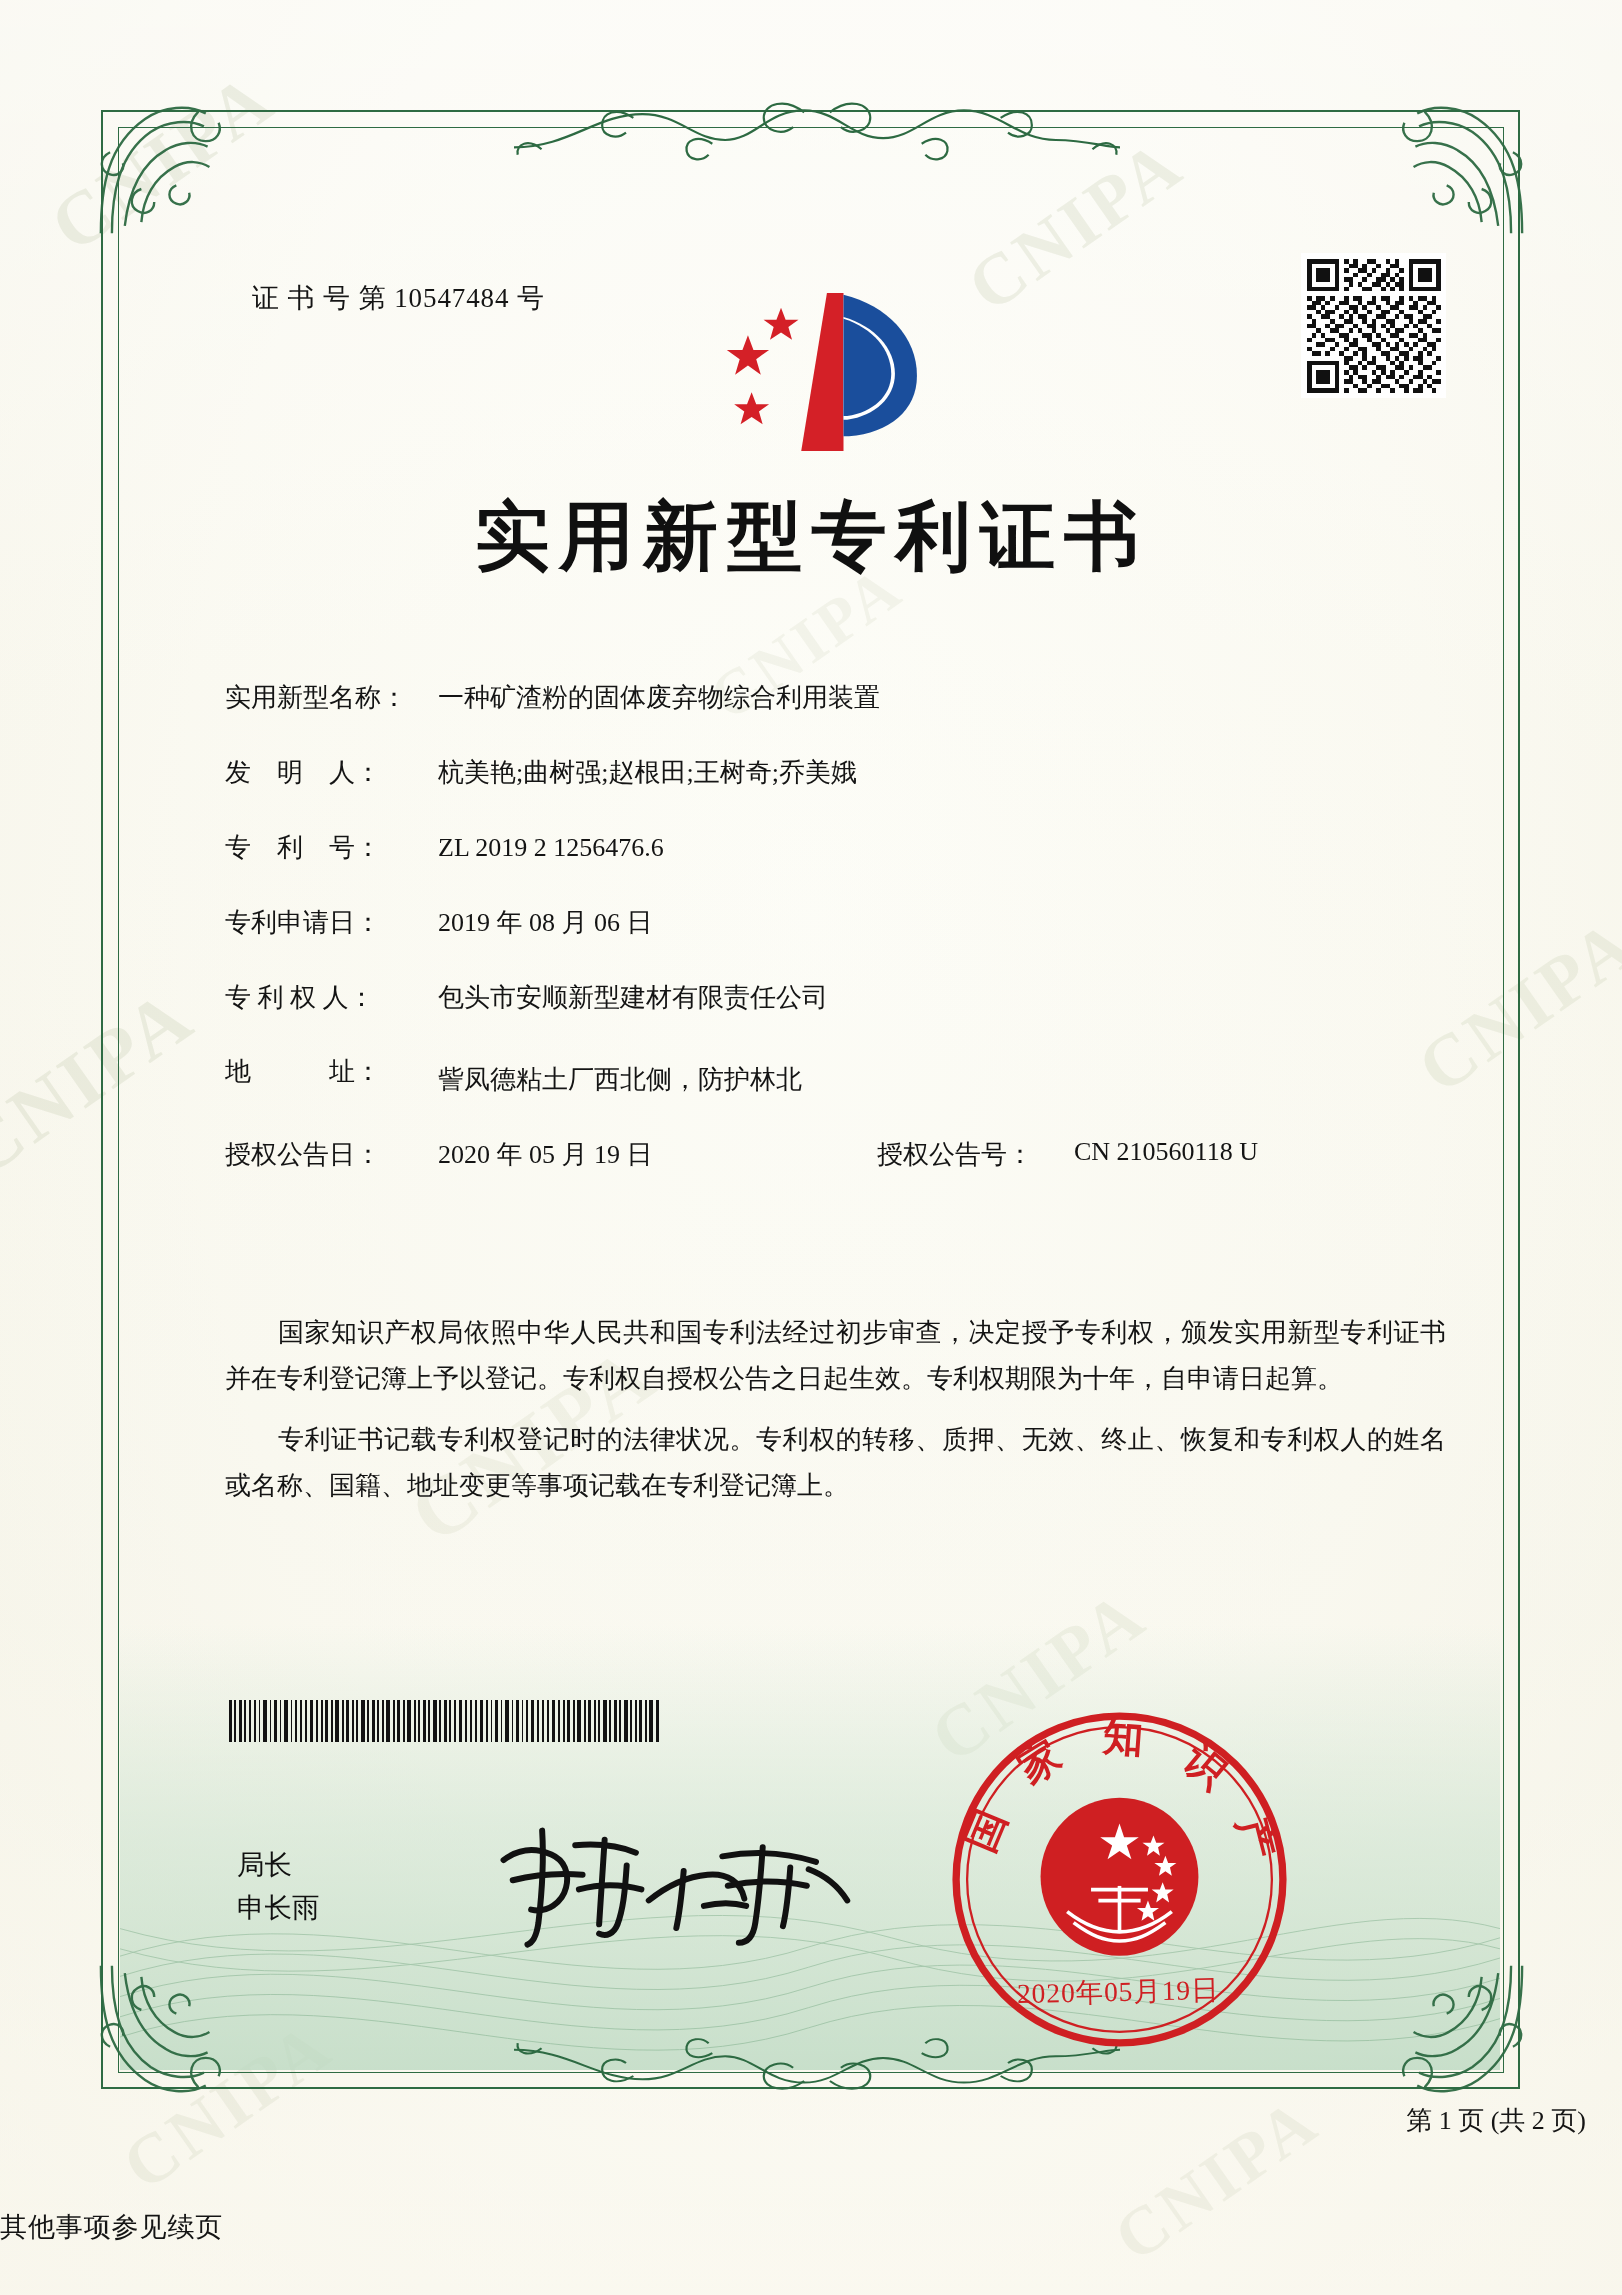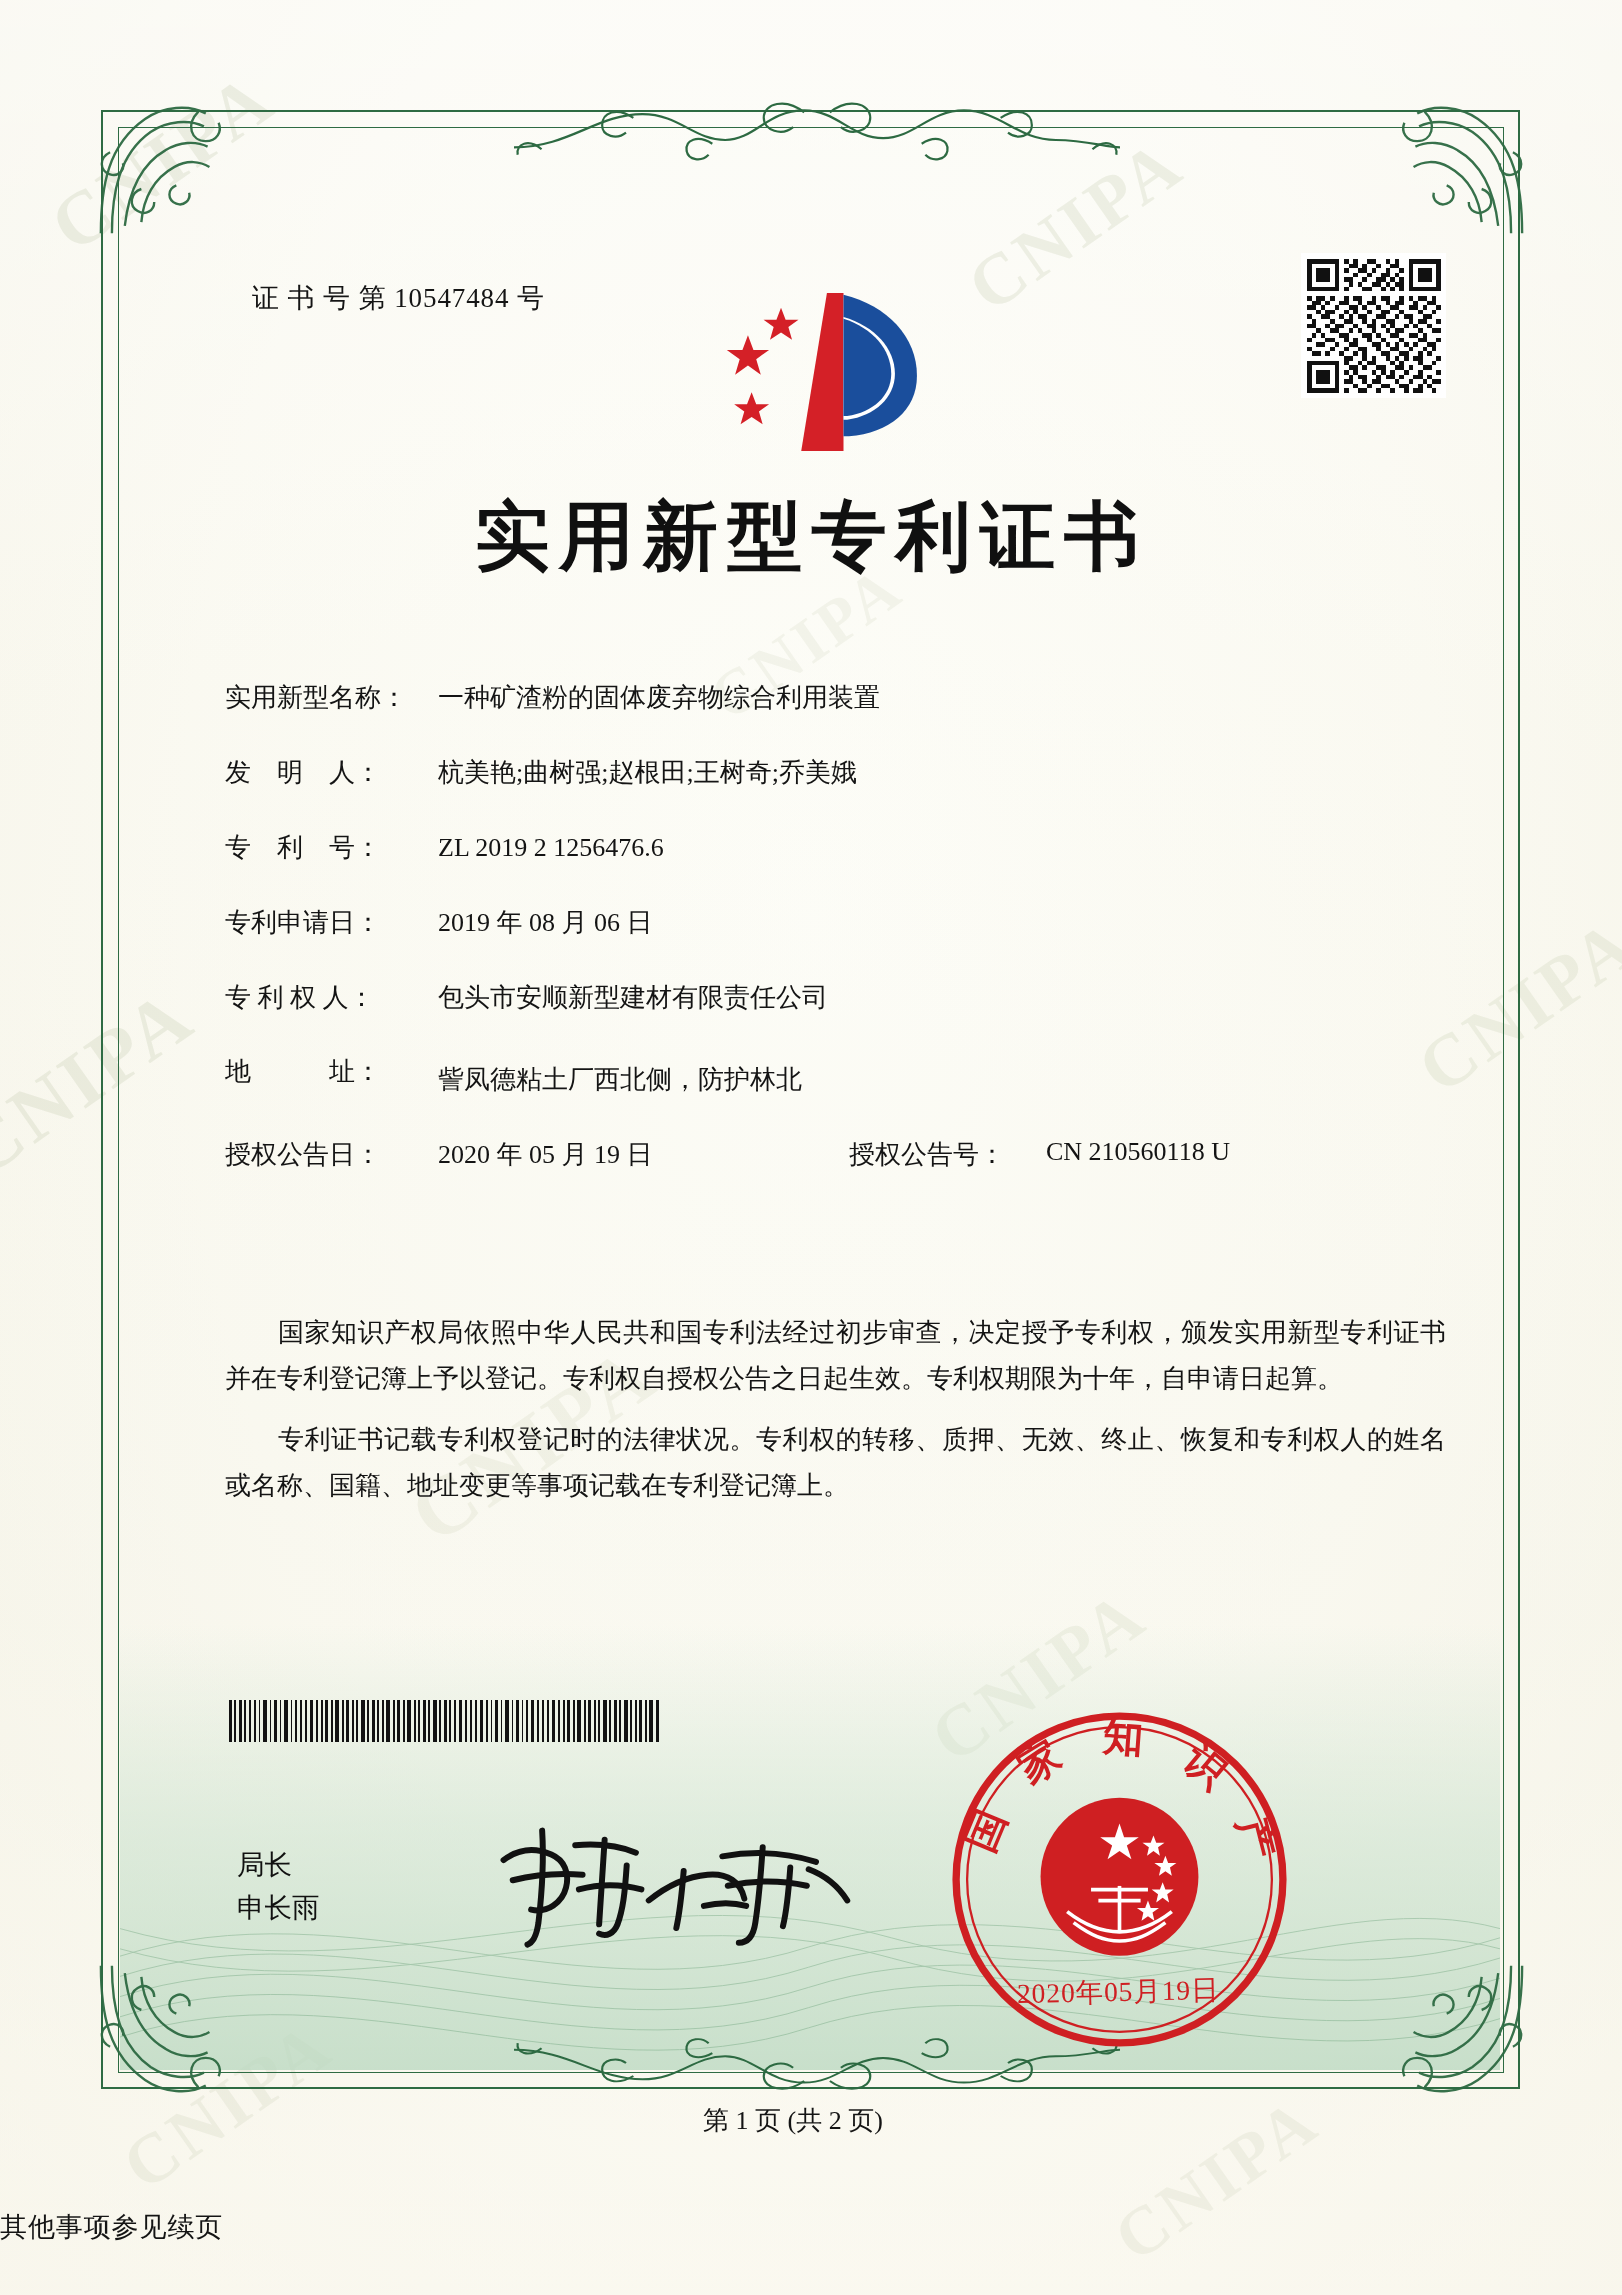--- a/index.html
+++ b/index.html
@@ -169,21 +169,21 @@
     letter-spacing: 0px;
     white-space: nowrap;
   }
   .val {
     flex: 1;
     white-space: nowrap;
   }
   .val.wrap { white-space: normal; }
   .val .ln2 { display: block; margin-top: 7.3px; margin-left: 0; }
 
-  .row-dual { display: flex; align-items: flex-start; margin-bottom: 22px; }
+  .row-dual { display: flex; align-items: flex-start; margin-bottom: 22px; gap: 28px; }
   .dual-left { display: flex; width: 624px; }
   .dual-right { display: flex; }
   .dual-right .lab { width: 197px; }
 
   
   .paras {
     position: absolute;
     left: 225px; top: 1310px;
     width: 1221px;
     font-size: 26px;
@@ -228,21 +228,21 @@
     letter-spacing: 0.9px;
     transform: rotate(-1.2deg);
     white-space: nowrap;
   }
 
   
   .page-no {
     position: absolute;
     left: 0; top: 2103px;
     width: 1586px;
-    text-align: center;
+    text-align: right;
     font-size: 26px;
     color: #141414;
   }
   .foot-note {
     position: absolute;
     left: 0; top: 2209px;
     width: 1623px;
     text-align: left;
     font-size: 27px;
     color: #141414;

